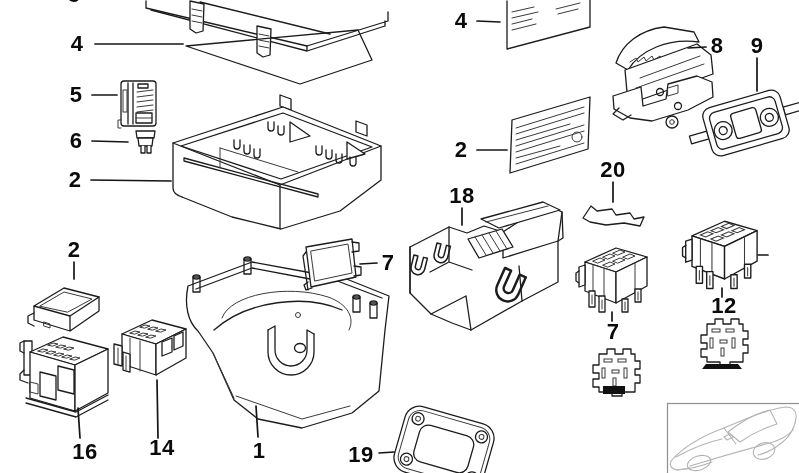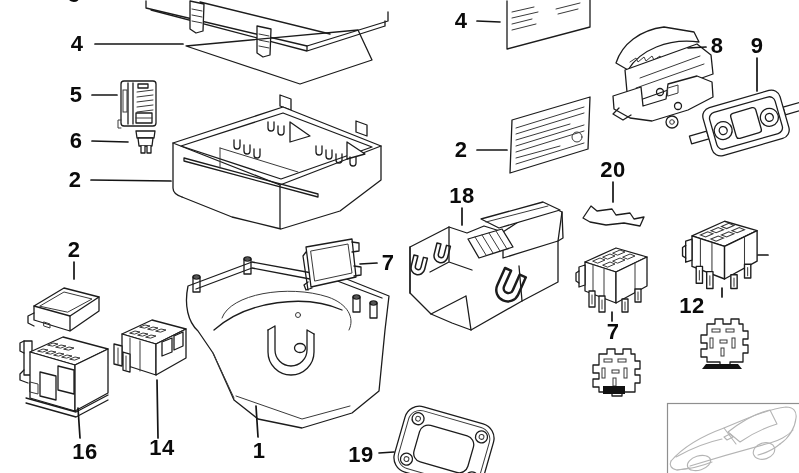--- a/index.html
+++ b/index.html
@@ -314,20 +314,20 @@
 <div class="plabel" style="left:162px;top:448px">14</div>
 <div class="plabel" style="left:259px;top:451px">1</div>
 <div class="plabel" style="left:361px;top:455px">19</div>
 <div class="plabel" style="left:461px;top:21px">4</div>
 <div class="plabel" style="left:461px;top:150px">2</div>
 <div class="plabel" style="left:462px;top:196px">18</div>
 <div class="plabel" style="left:613px;top:170px">20</div>
 <div class="plabel" style="left:717px;top:46px">8</div>
 <div class="plabel" style="left:757px;top:46px">9</div>
 <div class="plabel" style="left:613px;top:332px">7</div>
-<div class="plabel" style="left:692px;top:306px">12</div>
+<div class="plabel" style="left:724px;top:306px">12</div>
 
 <div class="plabel" style="left:388px;top:263px">7</div>
 <svg width="799" height="473" viewBox="0 0 799 473" style="pointer-events:none">
   <path class="leader" d="M360,264 L377,263"></path>
 </svg>
 
 </div>
 
 </body></html>

